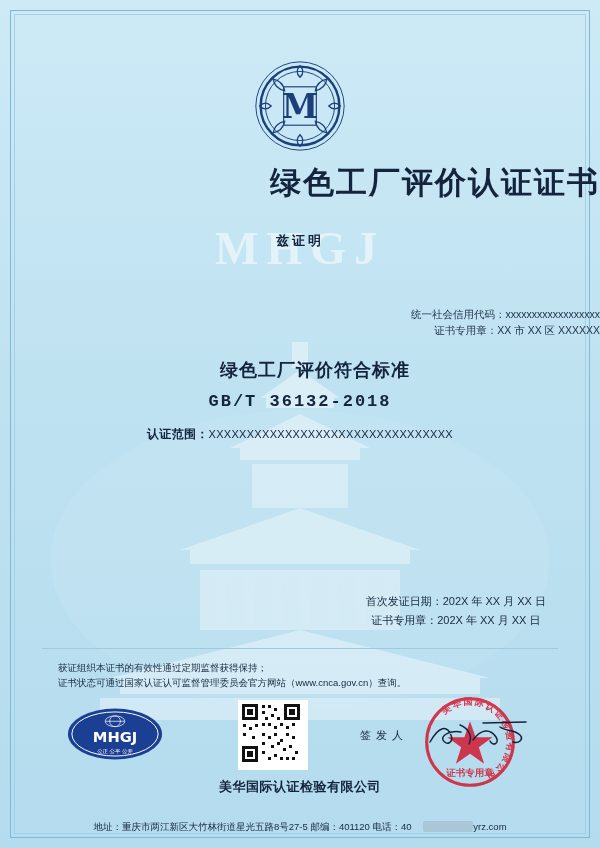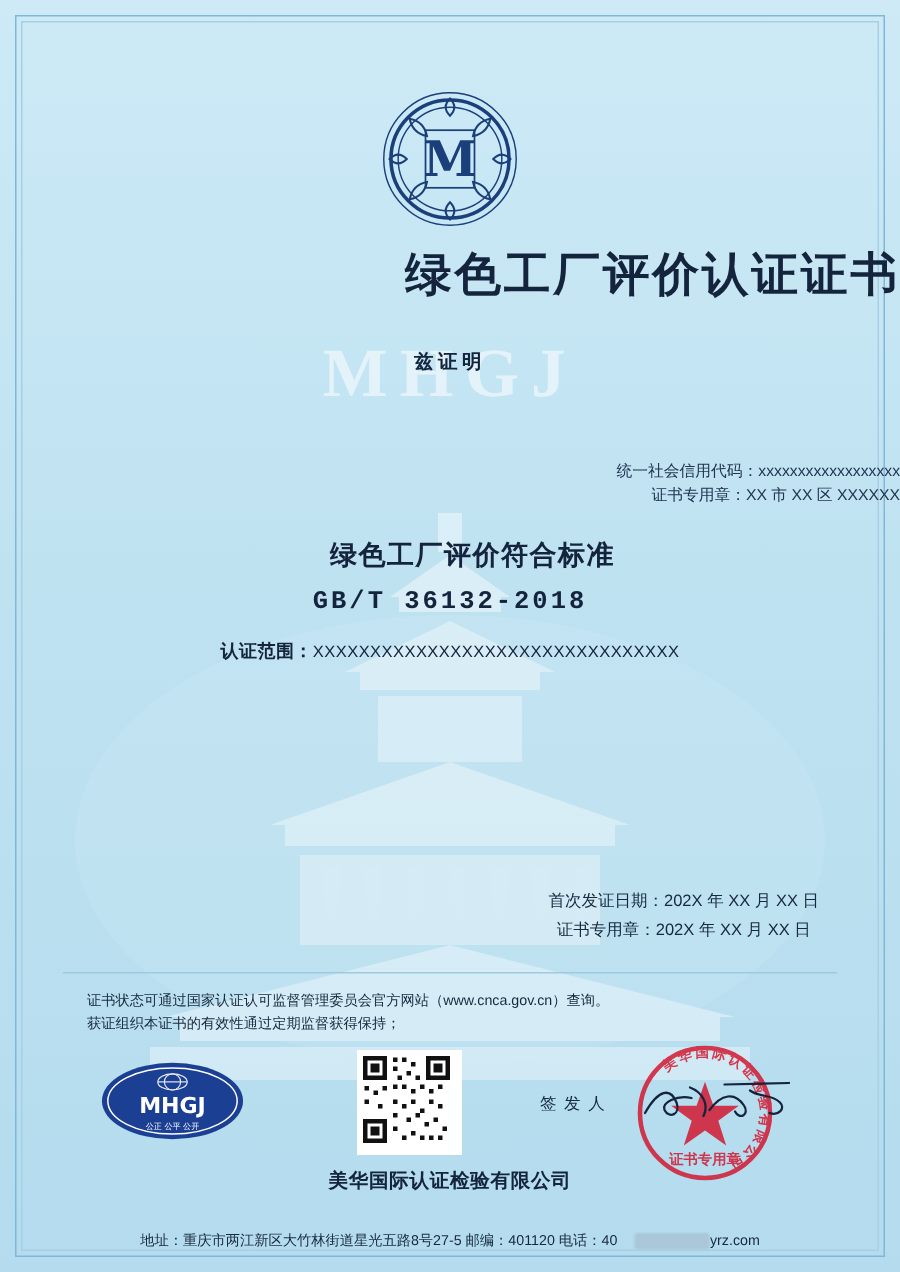--- a/index.html
+++ b/index.html
@@ -213,22 +213,22 @@
       <span>首次发证日期：</span><span>202X 年 XX 月 XX 日</span>
     </div>
     <div>
       <span>证书专用章：</span><span>202X 年 XX 月 XX 日</span>
     </div>
   </div>
 
   <div class="hrule"></div>
 
   <div class="notes">
+    <div>获证组织本证书的有效性通过定期监督获得保持；</div>
     <div>证书状态可通过国家认证认可监督管理委员会官方网站（www.cnca.gov.cn）查询。</div>
-    <div>获证组织本证书的有效性通过定期监督获得保持；</div>
   </div>
 
   <svg class="bottom-logo" viewBox="0 0 200 112">
     <ellipse cx="100" cy="56" rx="96" ry="52" fill="#1b3f93"></ellipse>
     <ellipse cx="100" cy="56" rx="88" ry="45" fill="none" stroke="#ffffff" stroke-width="2"></ellipse>
     <g fill="none" stroke="#ffffff" stroke-width="1.6" opacity="0.9">
       <ellipse cx="100" cy="30" rx="20" ry="11"></ellipse>
       <ellipse cx="100" cy="30" rx="11" ry="11"></ellipse>
       <line x1="80" y1="30" x2="120" y2="30"></line>
     </g>

